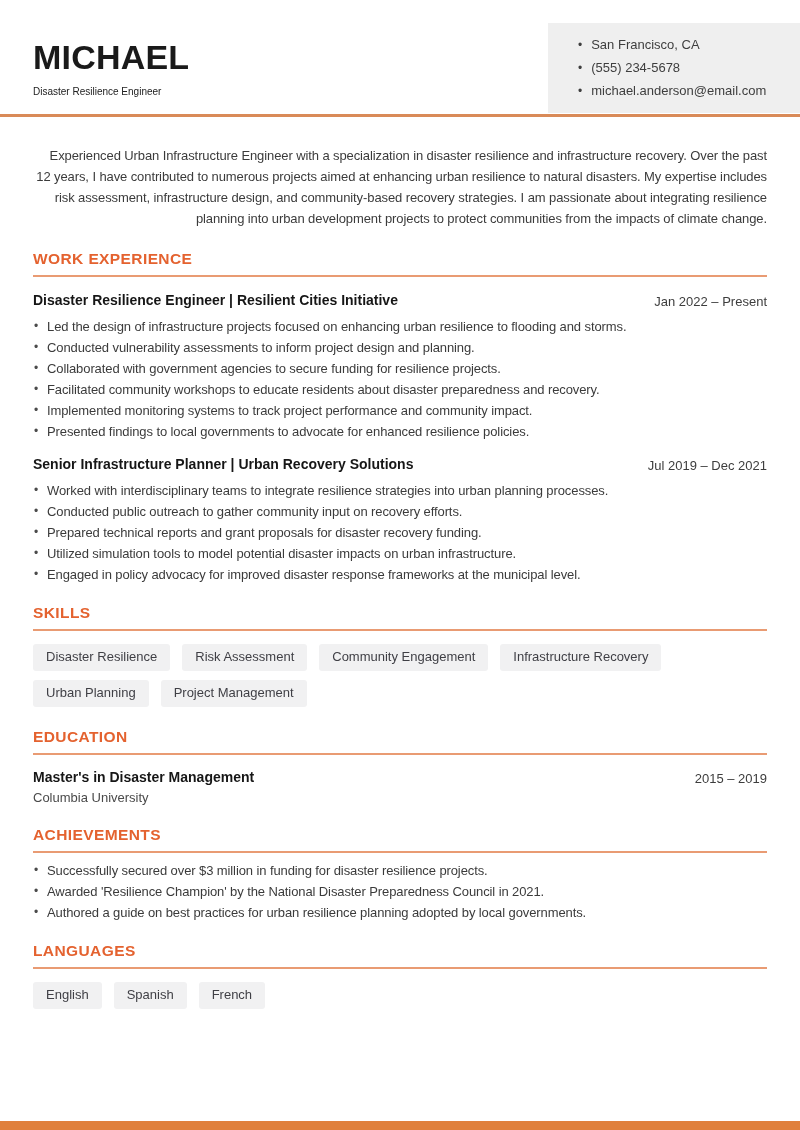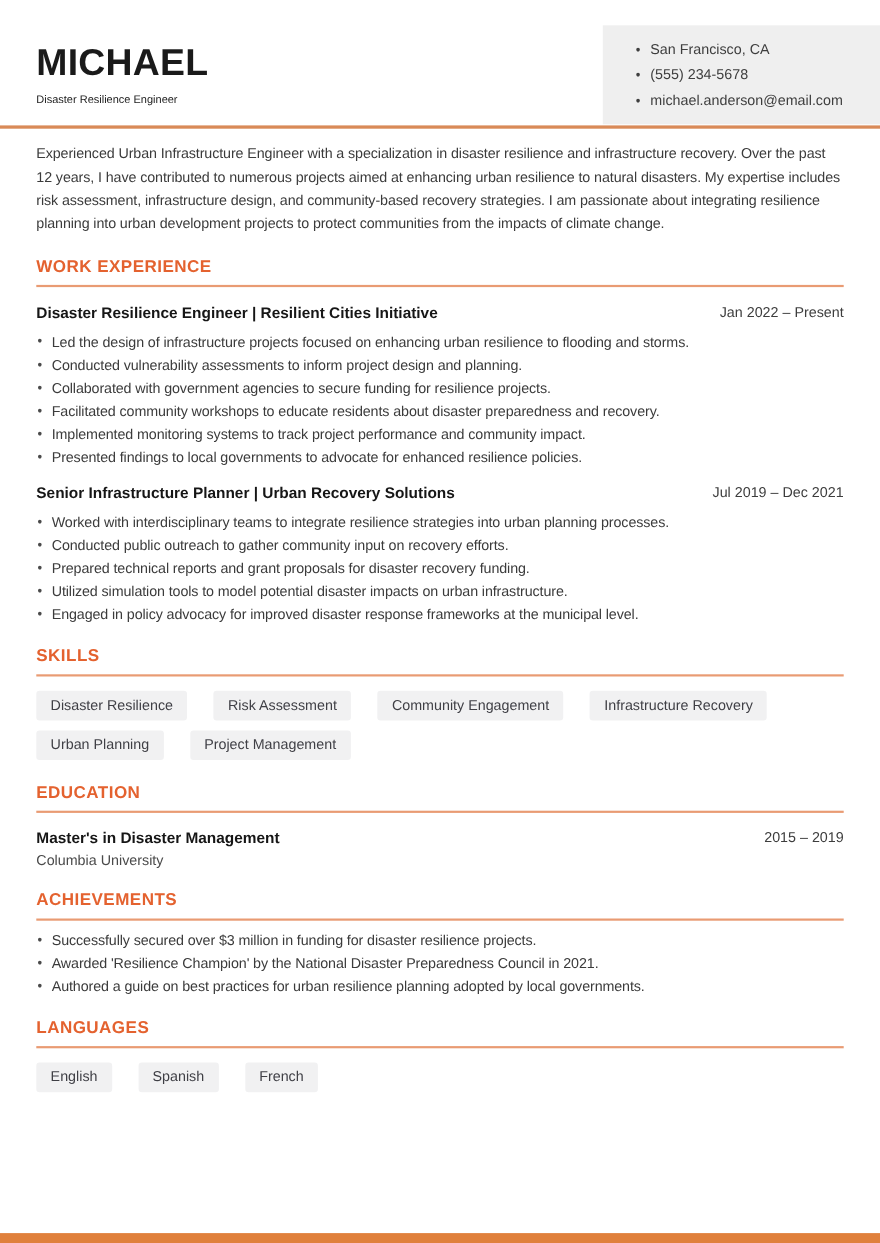--- a/index.html
+++ b/index.html
@@ -39,45 +39,45 @@
     display:flex;align-items:baseline;
     font-size:13px;color:#3E3E3E;margin-bottom:9px;line-height:14px;
   }
   .contact-bullet{margin-right:9px;font-size:12px;color:#3E3E3E;}
   
   .top-rule{margin-top:17px;height:3px;background:var(--rule);}
   .section-rule{height:2px;background:var(--rule-light);margin-top:9px;}
   
   .content{padding:0 33px;}
   .summary{
-    margin:12px 0 0 0;font-size:13px;line-height:21px;
-    color:var(--body-ink);letter-spacing:-0.1px;
+    margin:28px 0 0 0;font-size:13px;line-height:21px;
+    color:var(--body-ink);letter-spacing:-0.1px;text-align:right;
   }
   .section{margin-top:22px;}
   .section-heading{
     margin:0;font-size:15.5px;font-weight:bold;line-height:15px;
     color:var(--accent);letter-spacing:0.4px;
   }
   
   .job{margin-top:15px;}
   .job + .job{margin-top:16px;}
-  .entry-head{display:flex;justify-content:space-between;align-items:flex-start;}
+  .entry-head{display:flex;justify-content:space-between;align-items:flex-end;}
   .entry-title{font-size:14px;font-weight:bold;color:#161616;line-height:17px;}
   .entry-dates{font-size:13px;color:#3D3D3D;white-space:nowrap;padding-left:12px;}
   .bullets{list-style:none;margin:9px 0 0 0;padding:0;}
   .bullets li{
     position:relative;padding-left:14px;margin-bottom:4px;
     font-size:13px;line-height:17px;color:var(--body-ink);letter-spacing:-0.1px;
   }
   .bullets li::before{
     content:"•";position:absolute;left:1px;top:0;
     font-size:12px;color:#4A4A4A;
   }
   
-  .pills{display:flex;flex-wrap:wrap;gap:9px 24px;margin-top:13px;}
+  .pills{display:flex;flex-wrap:wrap;gap:9px 12px;margin-top:13px;}
   .pill{
     background:var(--pill-bg);border-radius:3px;
     padding:6px 13px 7px 13px;font-size:13px;color:#3F3F45;line-height:14px;
   }
   
   .edu-head{margin-top:14px;}
   .school{margin-top:5px;font-size:13px;color:#4A4A4A;line-height:14px;}
   
   .section .bullets.loose{}
   .footer-bar{position:absolute;left:0;bottom:0;width:100%;height:9px;background:var(--footer-bar);}

